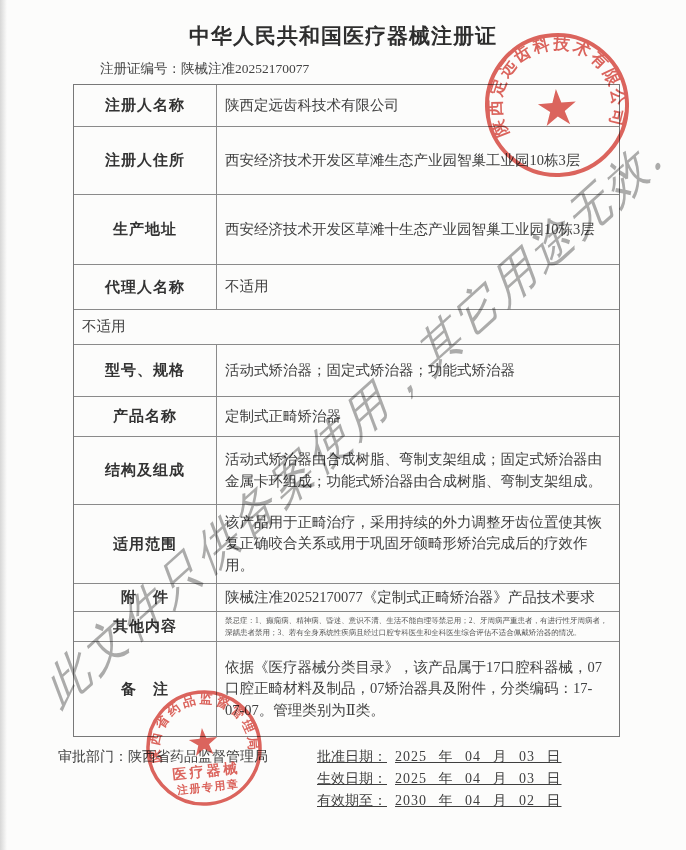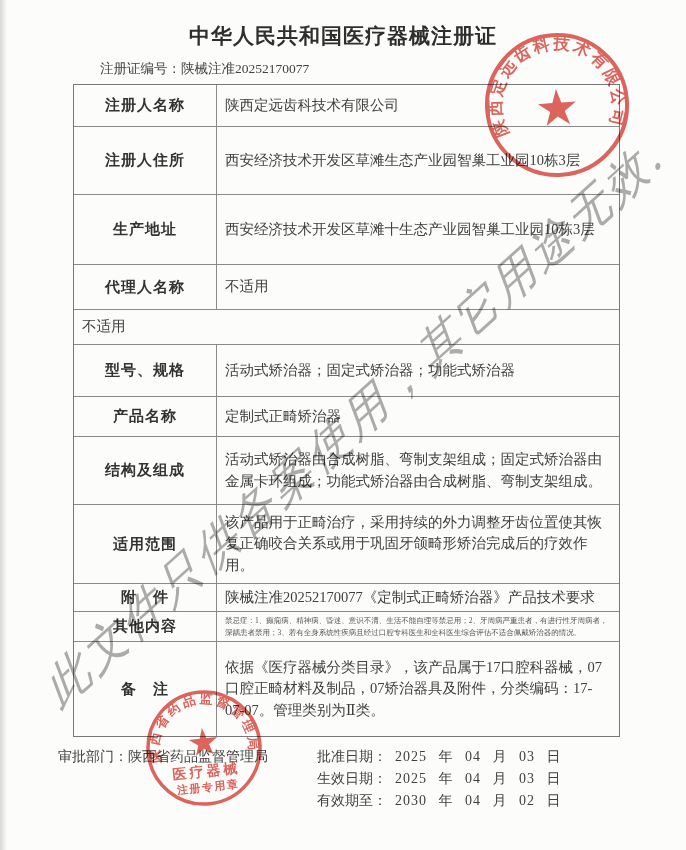--- a/index.html
+++ b/index.html
@@ -56,21 +56,21 @@
   .dept-line{
     position:absolute;left:58px;top:748px;
     font-family:"Liberation Serif","DejaVu Serif",serif;
     font-size:14px;color:#3f3f3f;
   }
   .dates{
     position:absolute;left:317px;top:748px;
     font-family:"Liberation Serif","DejaVu Serif",serif;
     font-size:14px;color:#3f3f3f;
   }
-  .date-row{height:22px;display:flex;}
+  .date-row{height:22px;display:flex;text-decoration:underline;}
   .date-row .lab{width:78px;}
   .date-row .val{word-spacing:7px;letter-spacing:1px;text-align:right;}
   
   .watermark{
     position:absolute;left:355px;top:422px;
     transform:translate(-50%,-50%) rotate(-42deg) skewX(-8deg);
     white-space:nowrap;
     font-family:"DejaVu Serif","Liberation Serif",serif;
     font-style:italic;
     font-size:46px;letter-spacing:4px;

